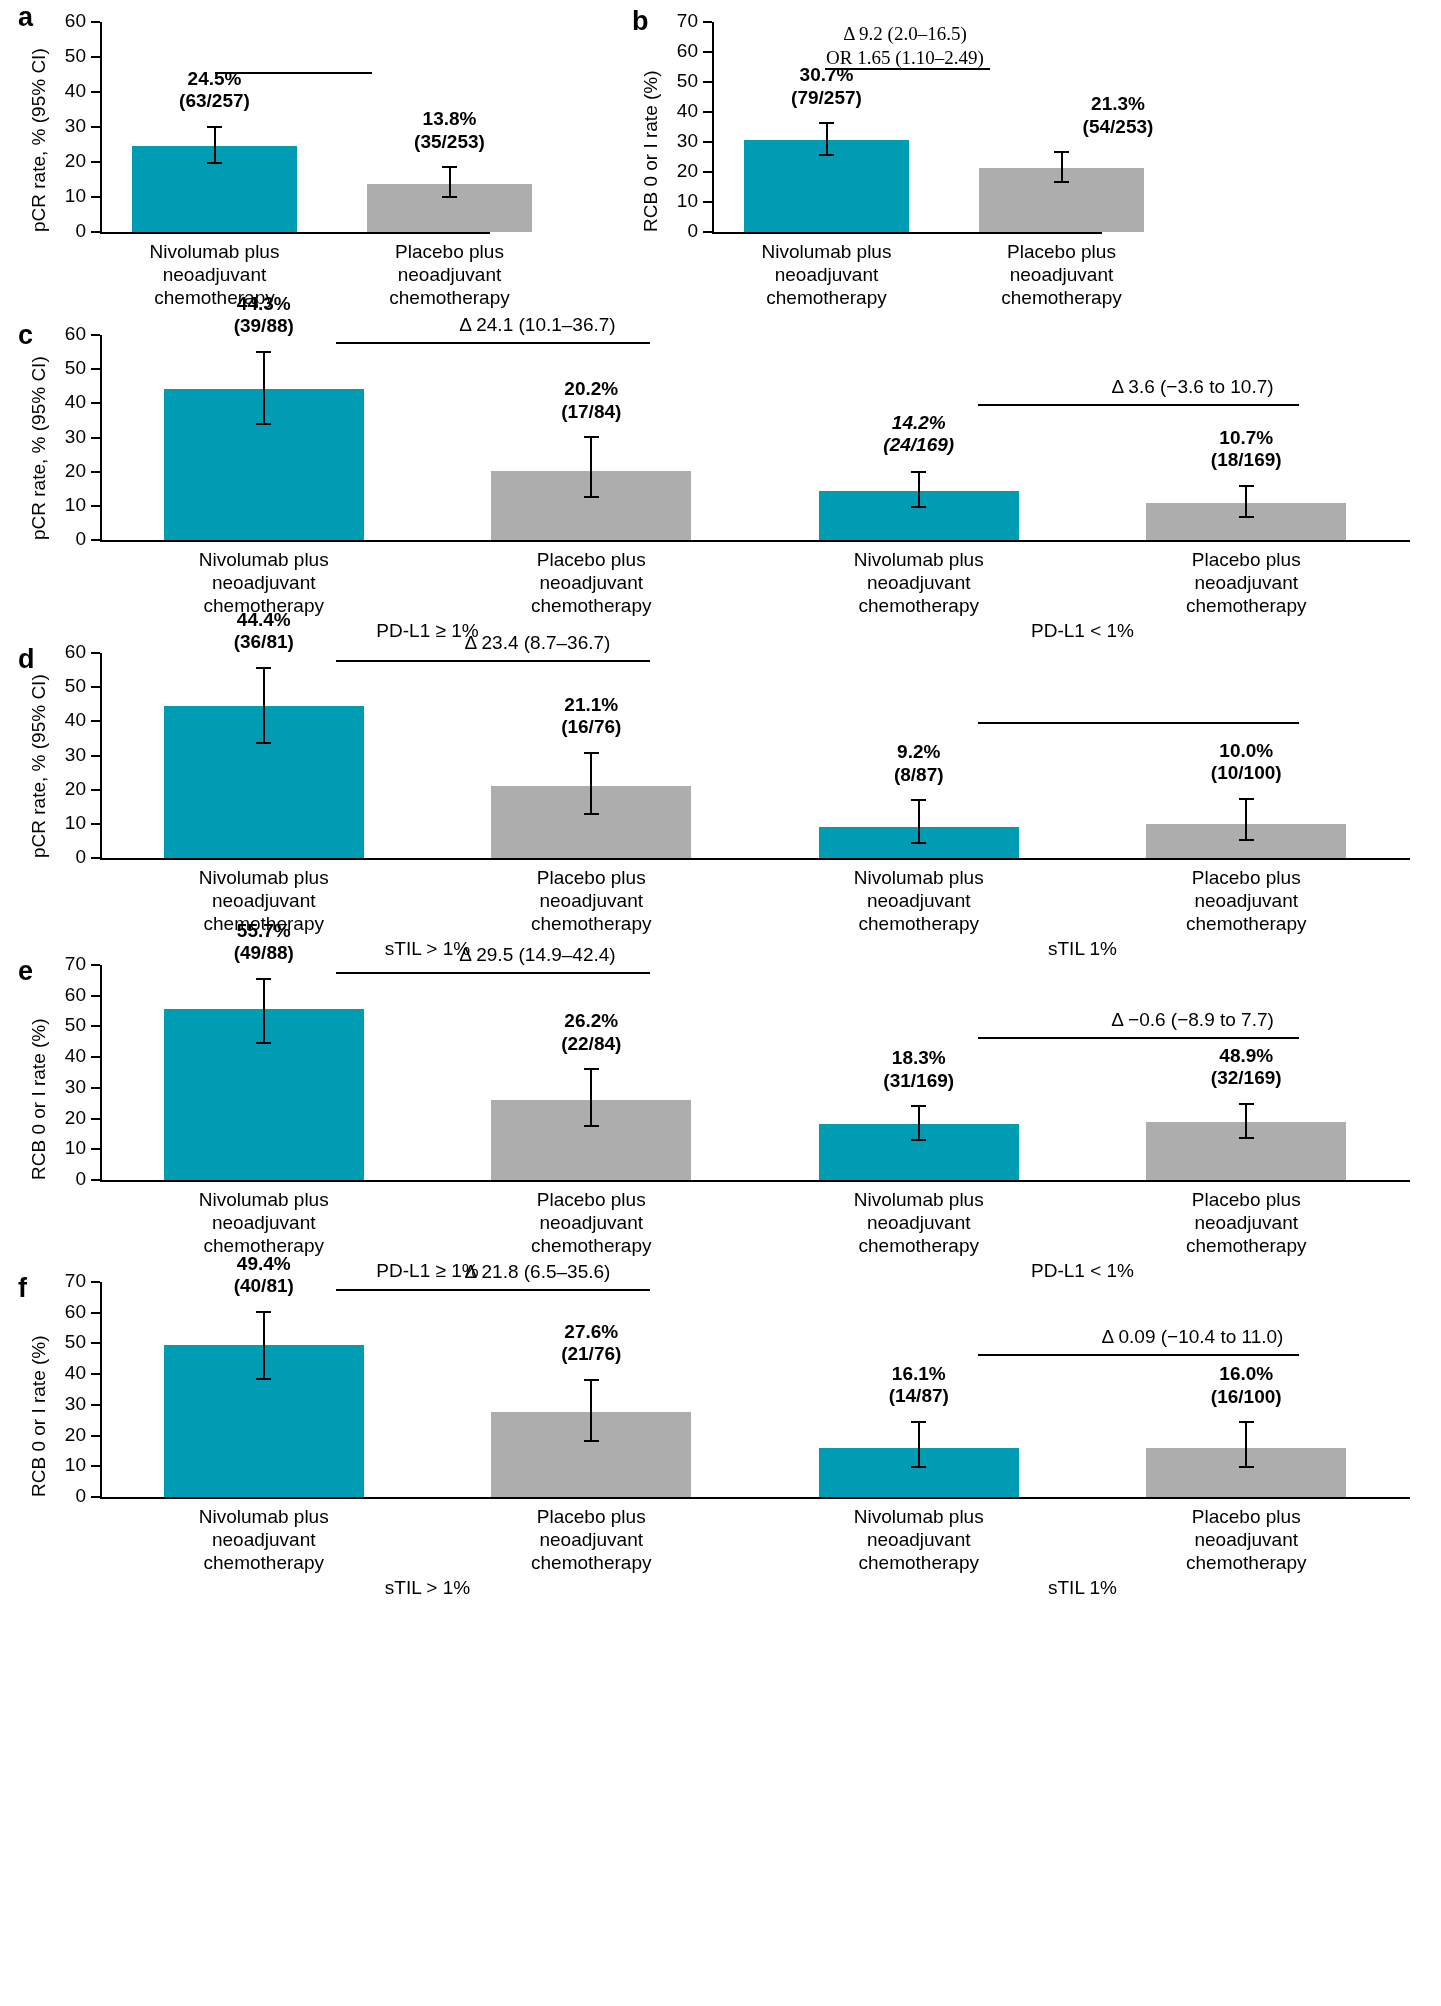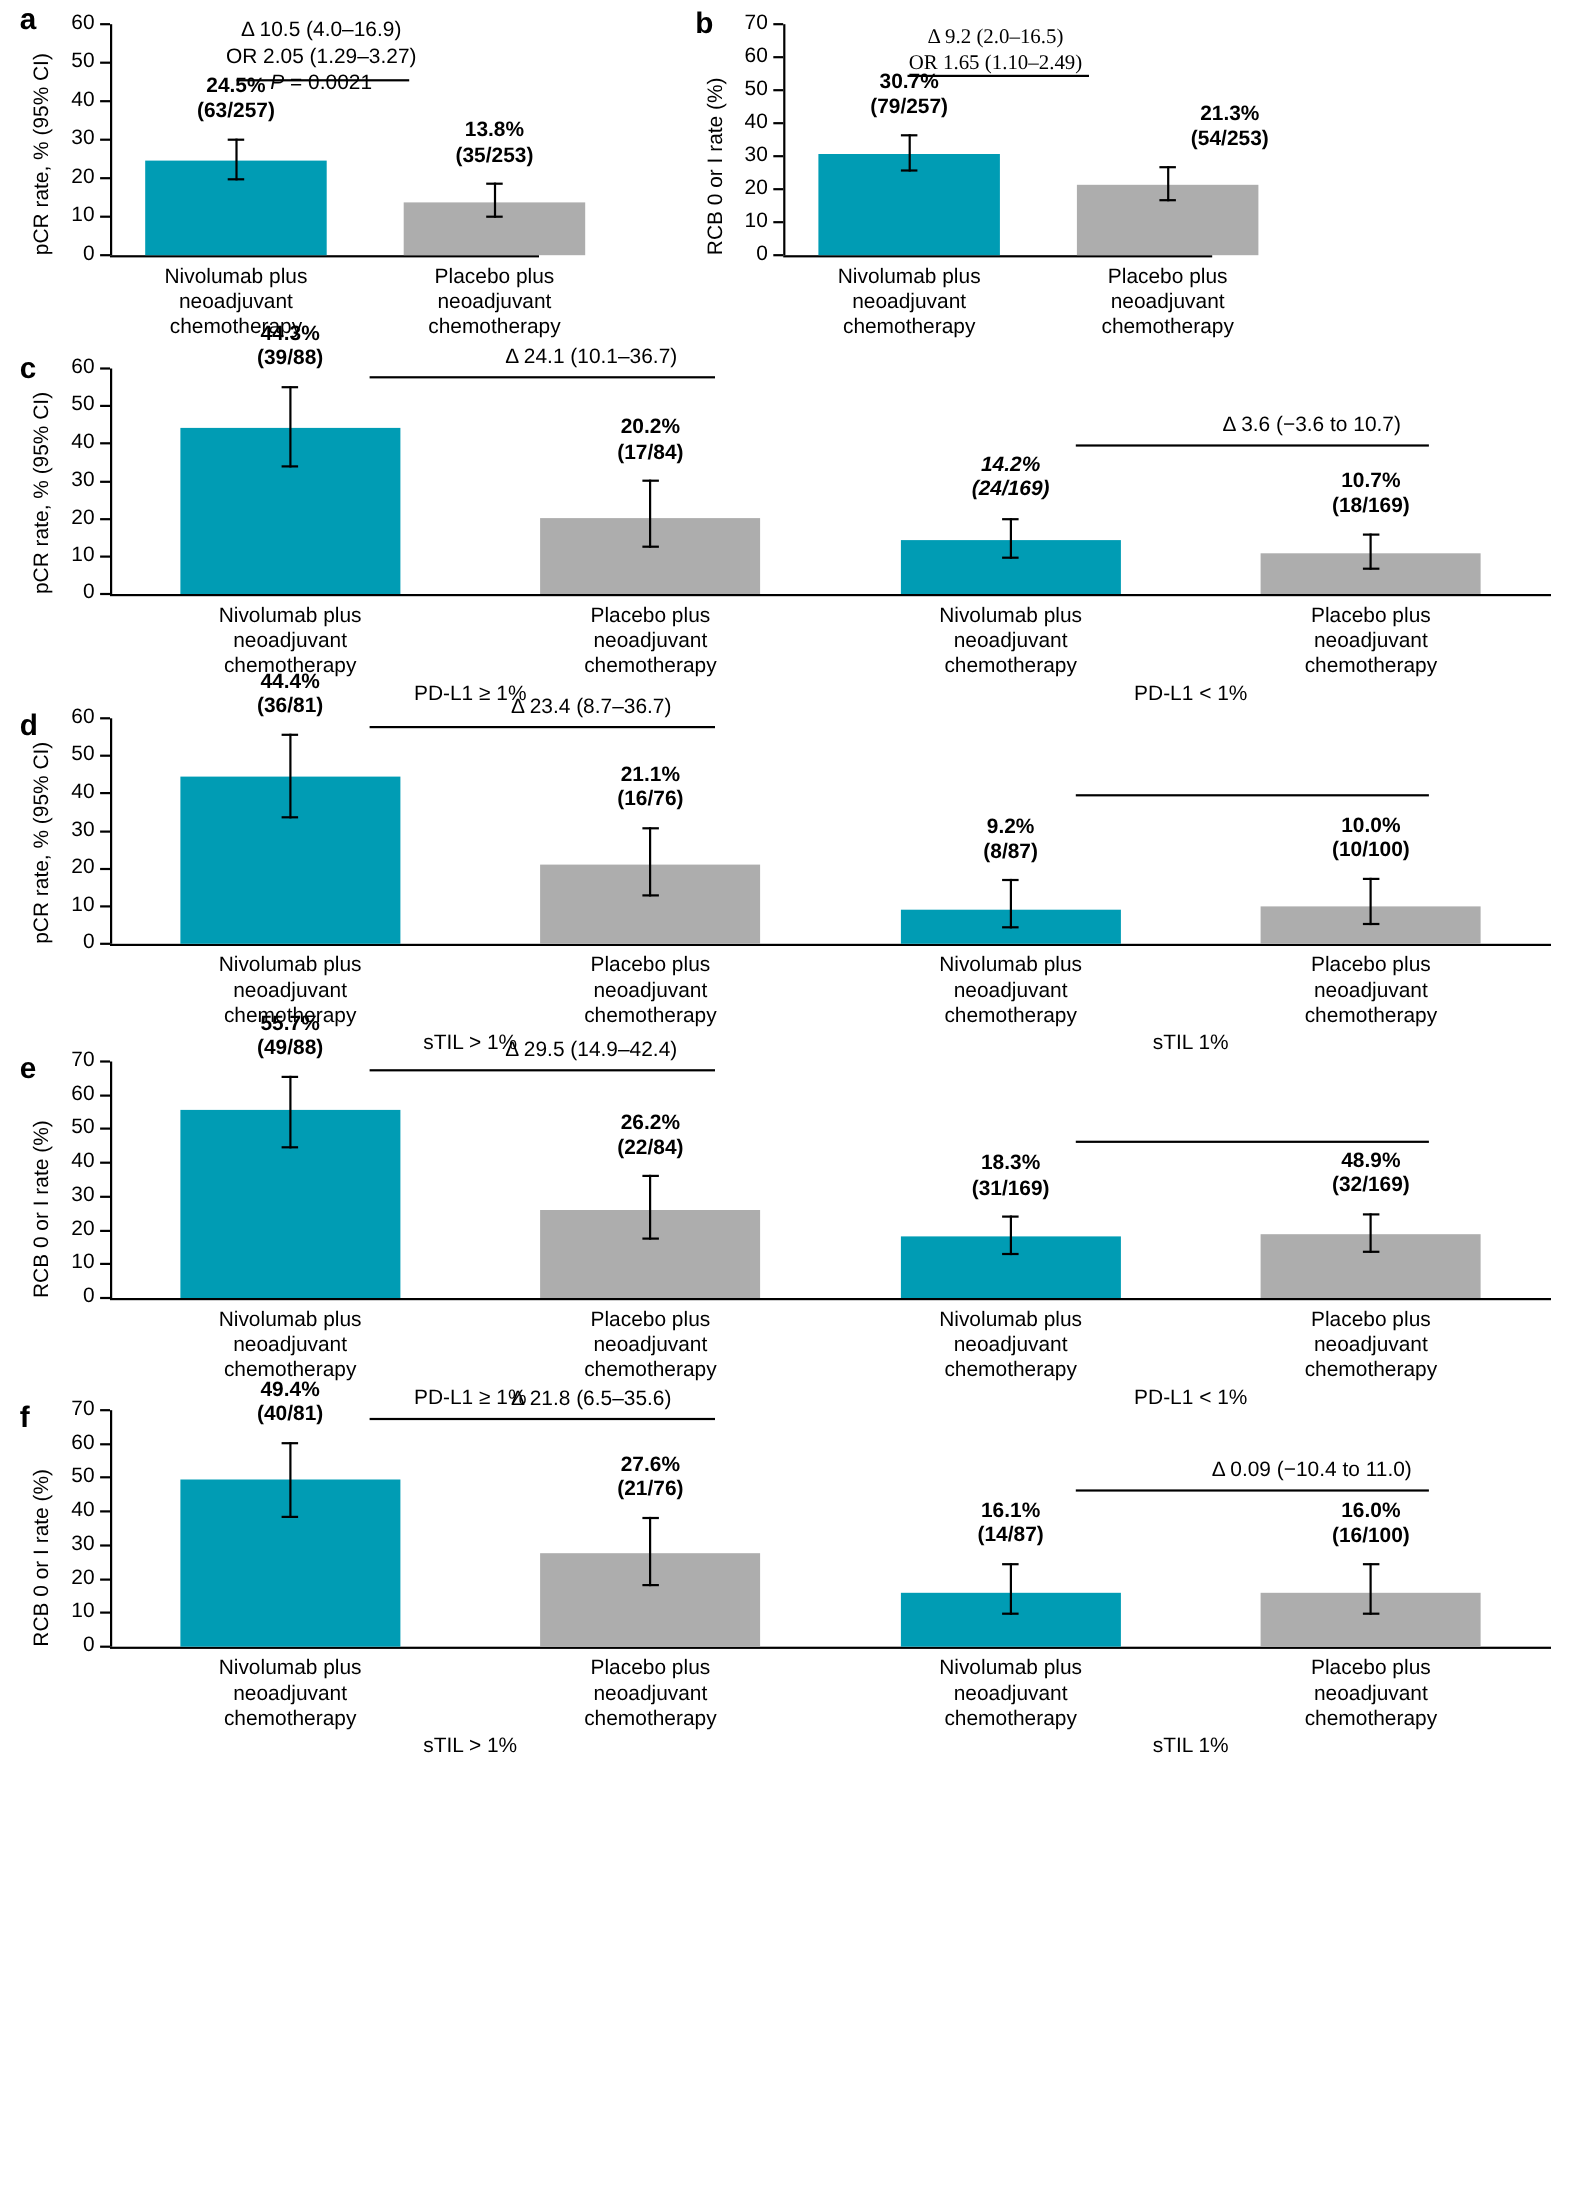--- a/index.html
+++ b/index.html
@@ -77,25 +77,20 @@
       <div class="errcap" style="left: 442px; top: 166.2px;"></div>
       <div class="errcap" style="left: 442px; top: 195.7px;"></div>
       <div class="bar-label" style="left: 339.5px; width: 220px; top: 108.2px;">
         <div>13.8%</div>
         <div>(35/253)</div>
       </div>
       <div class="cat-label" style="left: 329.5px; width: 240px; top: 240px;">
         <div>Placebo plus</div>
         <div>neoadjuvant</div>
         <div>chemotherapy</div>
-      </div>
-      <div class="annot" style="left: 42px; width: 500px; top: 16px;">
-        <div>Δ 10.5 (4.0–16.9)</div>
-        <div>OR 2.05 (1.29–3.27)</div>
-        <div><span class="ital">P</span><span> = 0.0021</span></div>
       </div>
       <div class="annot-line" style="left: 215px; width: 157px; top: 72px;"></div>
     </div>
     <div class="panel" style="left: 0px; top: 0px; width: 1441px; height: 2006px;">
       <div class="panel-letter" style="left: 632px; top: 8px;">b</div>
       <div class="axis-title" style="left: 640px; top: 232px;">RCB 0 or I rate (%)</div>
       <div class="yaxis-line" style="left: 712px; top: 22px; height: 210px;"></div>
       <div class="xaxis-line" style="left: 712px; top: 232px; width: 390px;"></div>
       <div class="tick" style="left: 703px; top: 21px;"></div>
       <div class="tick-label" style="left: 656px; top: 10px; width: 42px;">70</div>
@@ -368,20 +363,21 @@
         <div>48.9%</div>
         <div>(32/169)</div>
       </div>
       <div class="cat-label" style="left: 1126.25px; width: 240px; top: 1188px;">
         <div>Placebo plus</div>
         <div>neoadjuvant</div>
         <div>chemotherapy</div>
       </div>
       <div class="annot" style="left: 287.5px; width: 500px; top: 943px;">Δ 29.5 (14.9–42.4)</div>
       <div class="annot-line" style="left: 335.8px; width: 314.4px; top: 972px;"></div>
+      <div class="annot" style="left: 942.5px; width: 500px; top: 1007.5px;">Δ −0.6 (−8.9 to 7.7)</div>
       <div class="annot-line" style="left: 977.7px; width: 320.95px; top: 1036.5px;"></div>
       <div class="sub-label" style="left: 347.5px; width: 160px; top: 1260px;">PD-L1 ≥ 1%</div>
       <div class="sub-label" style="left: 1002.5px; width: 160px; top: 1260px;">PD-L1 &lt; 1%</div>
     </div>
     <div class="panel" style="left: 0px; top: 0px; width: 1441px; height: 2006px;">
       <div class="panel-letter" style="left: 18px; top: 1275px;">f</div>
       <div class="axis-title" style="left: 28px; top: 1497px;">RCB 0 or I rate (%)</div>
       <div class="yaxis-line" style="left: 100px; top: 1282px; height: 215px;"></div>
       <div class="xaxis-line" style="left: 100px; top: 1497px; width: 1310px;"></div>
       <div class="tick" style="left: 91px; top: 1281px;"></div>

